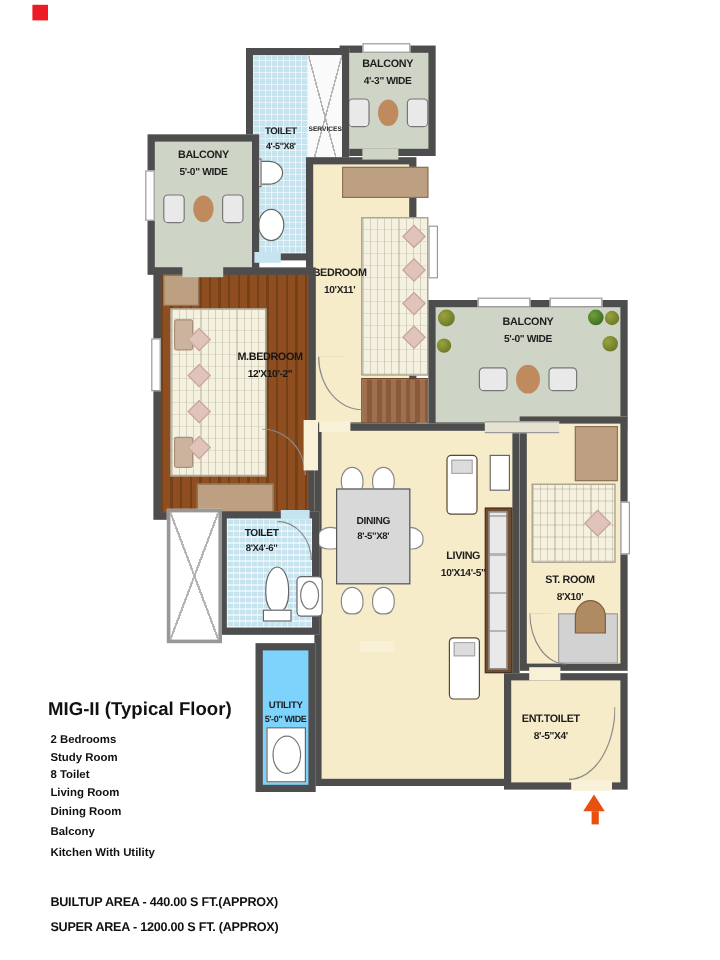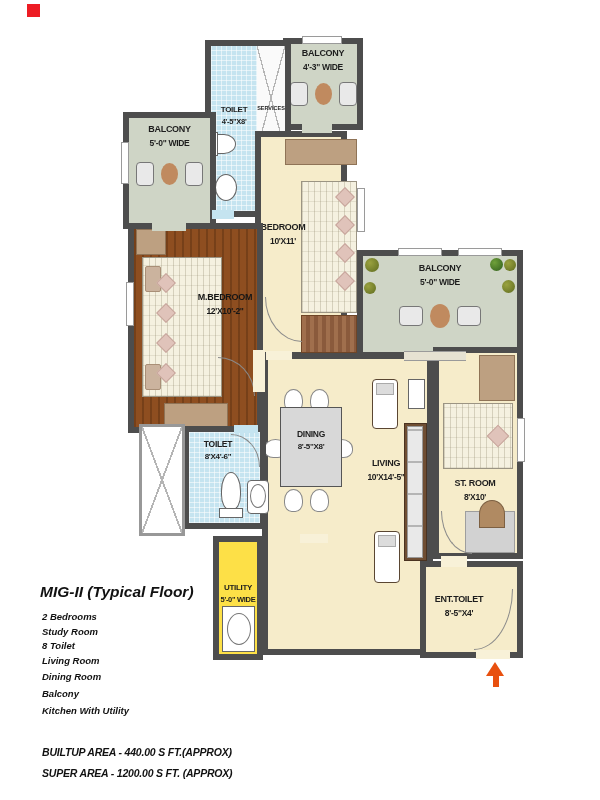--- a/index.html
+++ b/index.html
@@ -33,21 +33,21 @@
   .plant{position:absolute;border-radius:50%;background:radial-gradient(circle at 35% 35%,#9aa23f,#5e6b1f);}
   .plant.g{background:radial-gradient(circle at 35% 35%,#6fa03a,#2f5d1c);}
   .dchair{position:absolute;width:17px;height:21px;background:#fff;border:1.5px solid #888;border-radius:50% 50% 40% 40%;}
   .arc{position:absolute;border:1.2px solid #8a8a8a;background:transparent;}
   .arc-tr{border-radius:0 100% 0 0;border-left:none;border-bottom:none;}
   .arc-bl{border-radius:0 0 0 100%;border-right:none;border-top:none;}
   .arc-br{border-radius:0 0 100% 0;border-left:none;border-top:none;}
   .gap{position:absolute;background:#f8f1d8;}
   .win{position:absolute;background:#fff;border:1px solid #9a9a9a;box-sizing:border-box;}
   .white-item{background:#fff;border:1.5px solid #666;box-sizing:border-box;position:absolute;}
-  .legend{position:absolute;color:#111;font-style:italic;}
+  .legend{position:absolute;color:#111;}
   .feat{font-size:9.5px;font-weight:bold;line-height:14.6px;color:#111;}
   .area-line{font-size:10.5px;font-weight:bold;line-height:21px;letter-spacing:-0.2px;color:#111;}
 </style>
 </head>
 <body>
 
 <div class="plan">
 
   <div class="abs" style="left:27px;top:4px;width:13px;height:13px;background:#ed1c24;"></div>
 
@@ -217,21 +217,21 @@
     <div class="white-item" style="left:32px;top:40px;width:20px;height:38px;border-radius:50% 50% 40% 40%;"></div>
     <div class="white-item" style="left:30px;top:76px;width:24px;height:10px;"></div>
     <div class="white-item" style="left:58px;top:48px;width:22px;height:34px;border-radius:4px;">
       <div style="margin:3px 2px;width:14px;height:22px;border:1px solid #777;border-radius:50%;"></div>
     </div>
     <div class="arc arc-tr" style="left:42px;top:2px;width:28px;height:32px;"></div>
   </div>
 
   <div class="abs xhatch" style="left:139px;top:424px;width:46px;height:112px;background-color:#fff;border:3px solid #989898;"></div>
 
-  <div class="room" style="left:213px;top:536px;width:50px;height:124px;background:#fde047;">
+  <div class="room" style="left:213px;top:536px;width:50px;height:124px;background:#7dd3fc;">
     <div class="rlabel" style="left:-8px;right:-8px;top:40px;font-size:8px;">
       <div>UTILITY</div>
       <div class="dims" style="font-size:7.5px;">5'-0" WIDE</div>
     </div>
     <div class="white-item" style="left:3px;top:64px;width:33px;height:46px;">
       <div style="margin:6px auto;width:22px;height:30px;border:1px solid #777;border-radius:50%;"></div>
     </div>
   </div>
 
 

